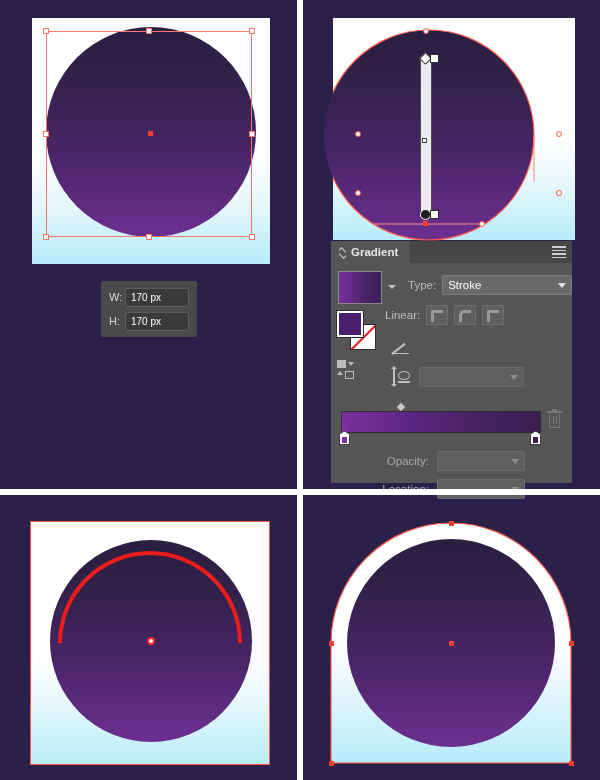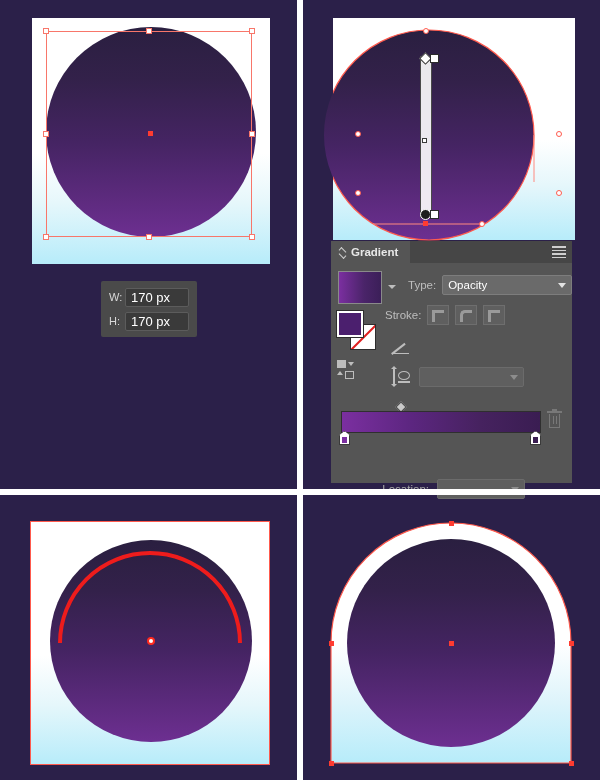--- a/index.html
+++ b/index.html
@@ -45,21 +45,21 @@
   
   #whbox{
     position:absolute;left:101px;top:281px;width:96px;height:56px;
     background:#4a4a4a;border-radius:2px;
     padding:6px 8px;box-sizing:border-box;
   }
   .wh-row{display:flex;align-items:center;height:20px;margin-bottom:4px;}
   .wh-label{color:#d8d8d8;font-size:11px;width:16px;text-align:left;}
   .wh-input{
     flex:1;background:#3a3a3a;border:1px solid #5c5c5c;border-radius:2px;
-    color:#ffffff;font-size:13px;padding:2px 5px;box-sizing:border-box;height:19px;
+    color:#ffffff;font-size:10px;padding:2px 5px;box-sizing:border-box;height:19px;
     line-height:14px;
   }
 
   
   #gpanel{
     position:absolute;left:331px;top:241px;width:241px;height:242px;
     background:#555555;
   }
   .gp-tabbar{position:relative;height:22px;background:#464646;}
   .gp-tab{
@@ -246,38 +246,38 @@
       </div>
 
       <div class="gp-body">
 
         <div id="g-swatch"></div>
         <div id="g-swatch-caret"></div>
 
         <div class="row-type">
           <span class="lbl">Type:</span>
           <span class="sel" style="width:130px;">
-            <span>Opacity</span>
+            <span>Stroke</span>
             <span class="caret"></span>
           </span>
         </div>
 
         <div id="fs-widget">
           <div id="fs-stroke"></div>
           <div id="fs-fill"></div>
         </div>
         <div id="fs-mini">
           <span class="mini-sq mini-fill" style="left:0;top:0;"></span>
           <span class="mini-tri" style="left:11px;top:2px;"></span>
           <span class="mini-tri" style="left:0px;top:11px;border-top:none;border-bottom:4px solid #bdbdbd;"></span>
           <span class="mini-sq" style="left:8px;top:11px;"></span>
         </div>
 
         <div class="row-stroke">
-          <span class="lbl">Stroke:</span>
+          <span class="lbl">Linear:</span>
           <span class="sbtn">
               <span class="corner"></span>
             </span>
           <span class="sbtn">
               <span class="corner rnd"></span>
             </span>
           <span class="sbtn">
               <span class="corner bev"></span>
             </span>
         </div>
@@ -310,20 +310,27 @@
               <span class="chip"></span>
           </div>
         </div>
 
         <div id="trash">
           <span class="hdl"></span>
             <span class="lid"></span>
             <span class="can"></span>
         </div>
 
+        <div class="row-op">
+          <span class="lbl-r">Opacity:</span>
+          <span class="sel disabled" style="width:88px;">
+            <span></span>
+            <span class="caret dim"></span>
+          </span>
+        </div>
 
         <div class="row-loc">
           <span class="lbl-r">Location:</span>
           <span class="sel disabled" style="width:88px;">
             <span></span>
             <span class="caret dim"></span>
           </span>
         </div>
 
       </div>

